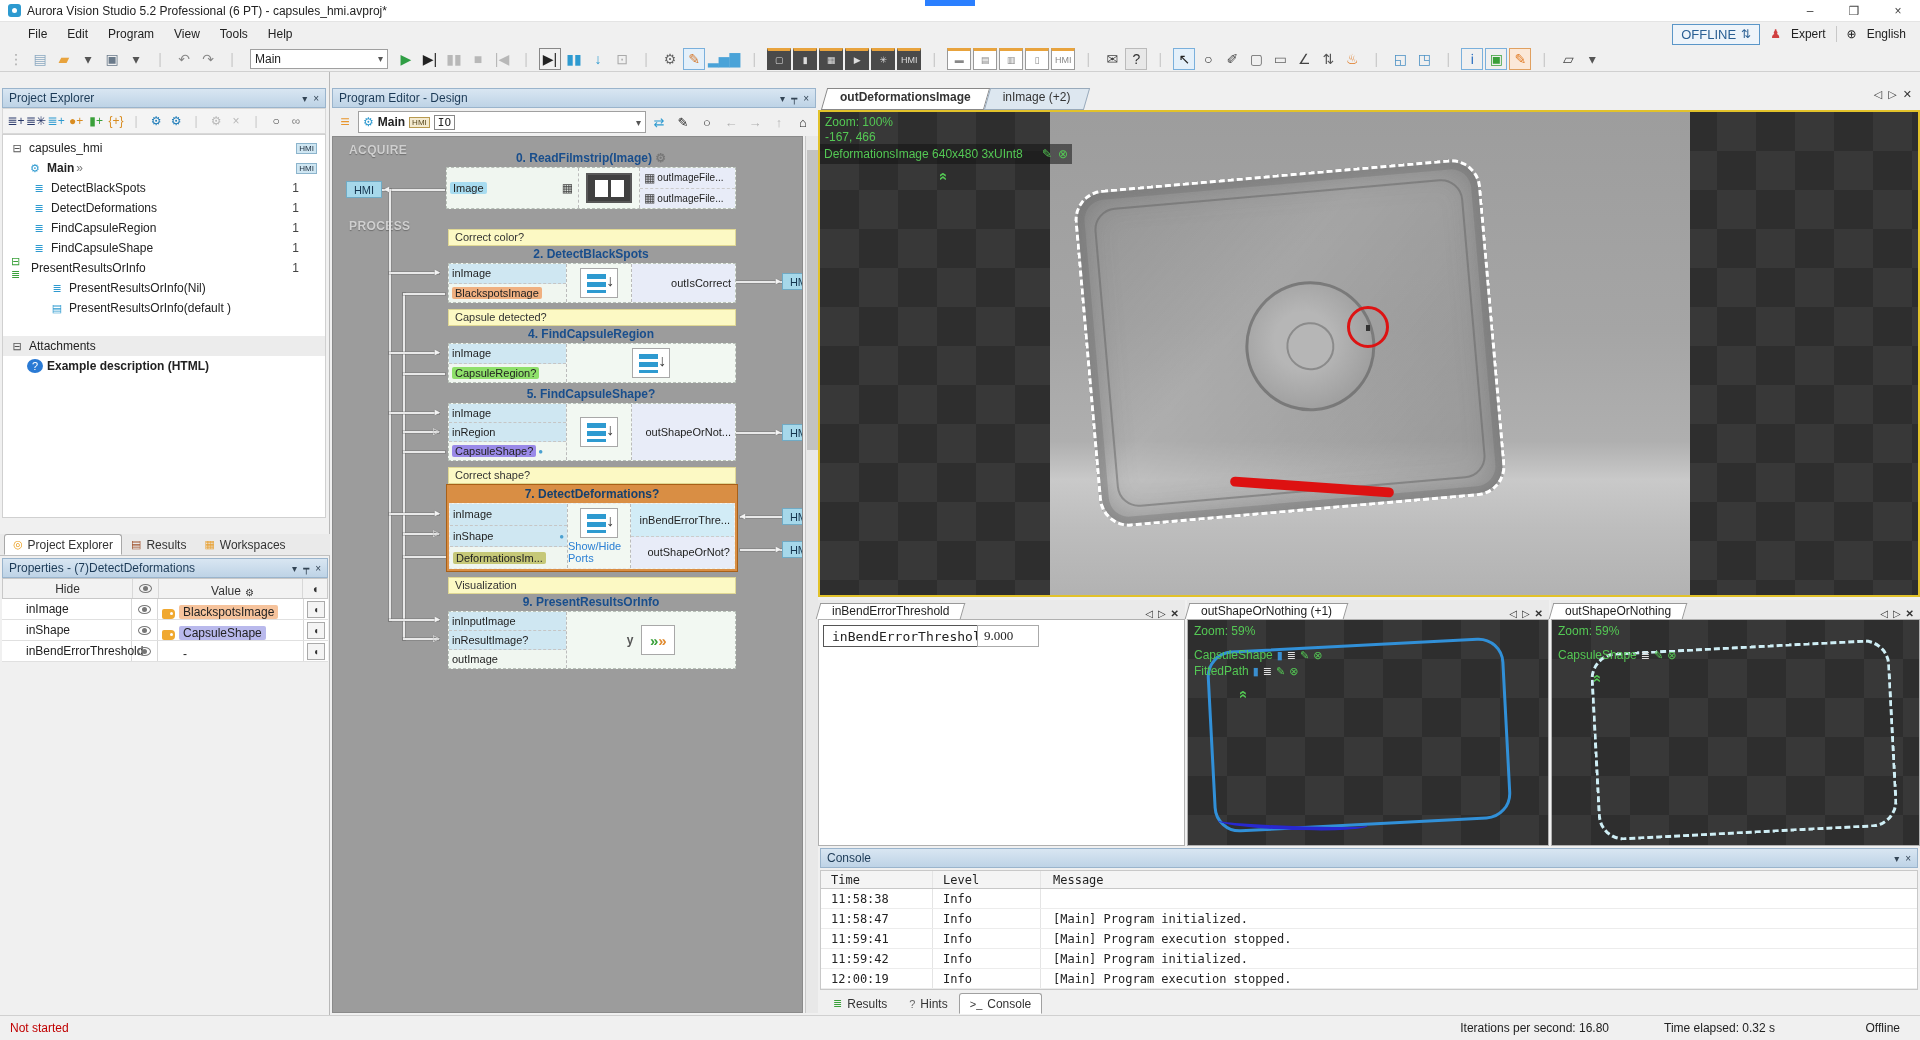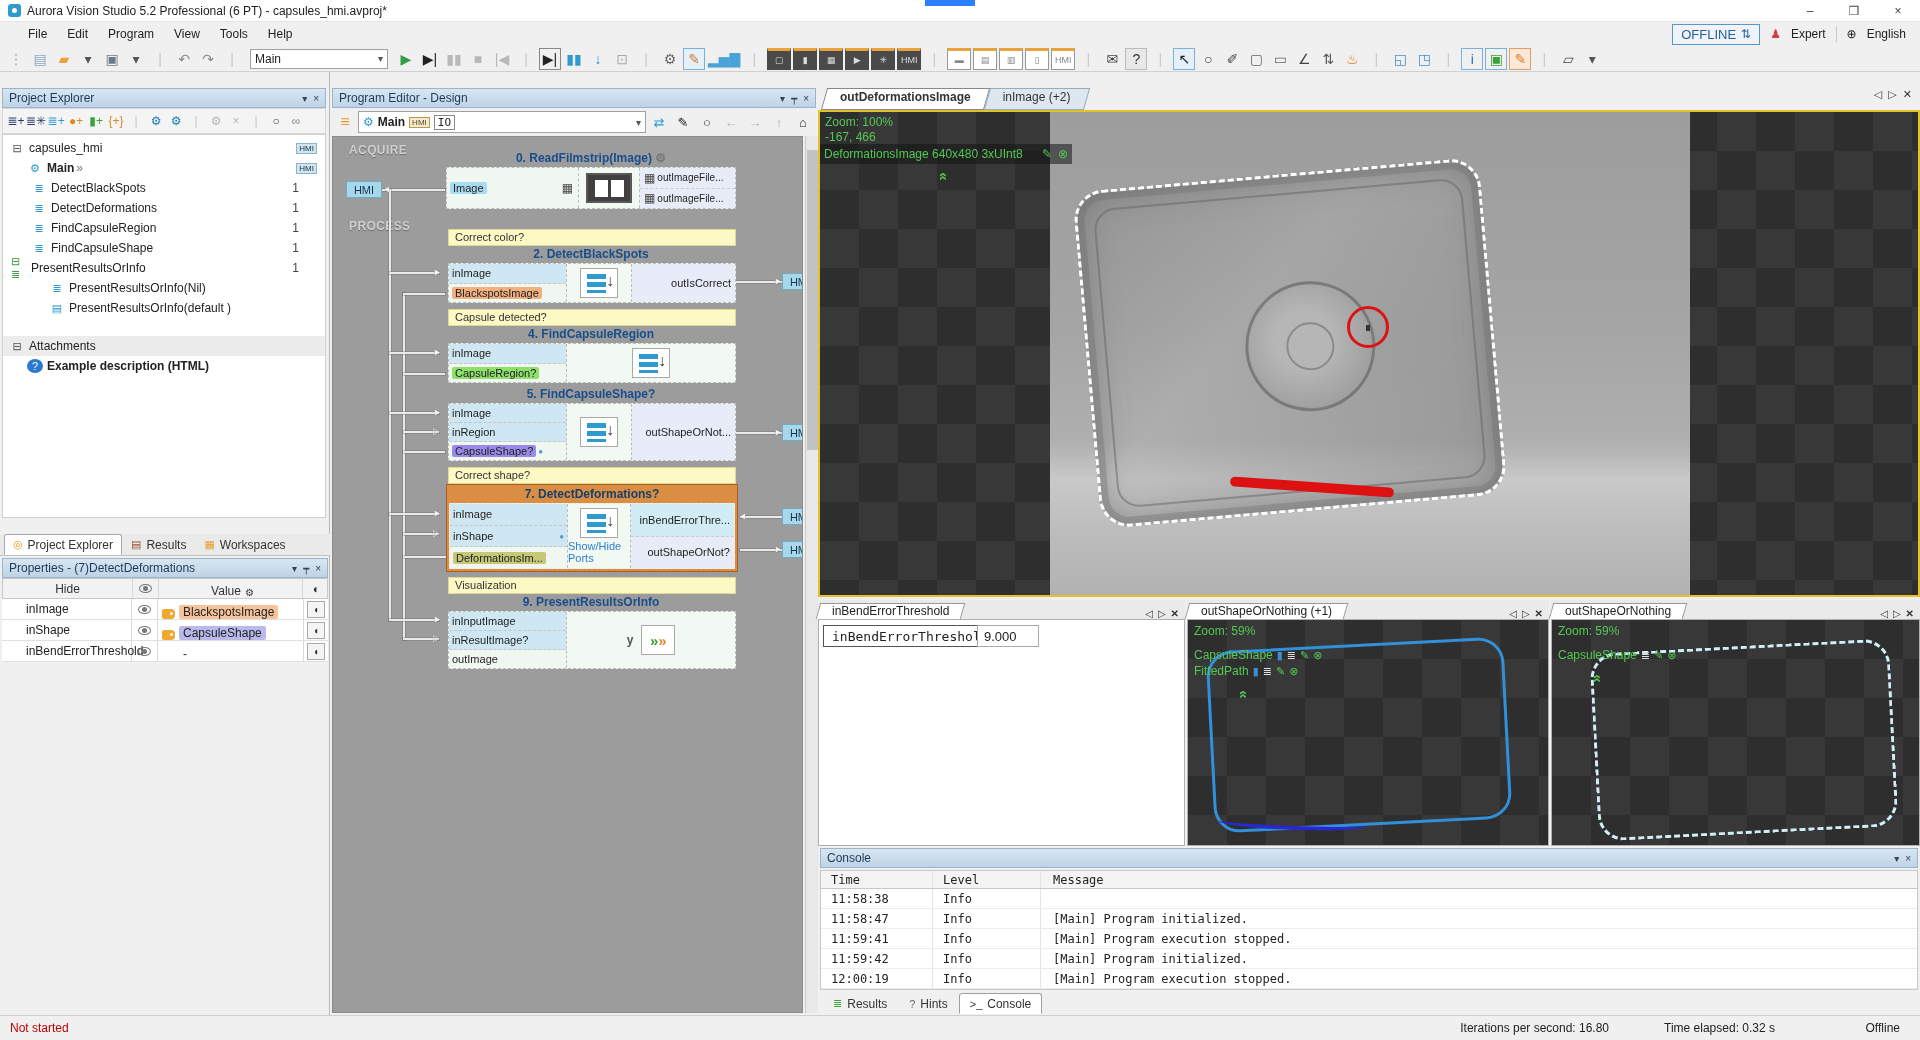--- a/index.html
+++ b/index.html
@@ -129,21 +129,21 @@
 
 .brow{position:absolute;left:0;top:528px;width:1102px;height:246px}
 .bpanel{position:absolute;top:0;height:246px;background:#f0f0f0}
 .btabrow{height:20px;display:flex;align-items:flex-end;border-bottom:1px solid #b0b0b0;background:#eaeaea}
 .btab{position:relative;padding:1px 14px;white-space:nowrap}
 .btab::before{content:"";position:absolute;inset:0;background:#fff;border:1px solid #999;border-bottom:none;transform:skewX(-16deg)}
 .btab span{position:relative}
 .btab-ctl{margin-left:auto;display:flex;gap:5px;padding-right:6px;font-size:10px;color:#333;align-items:center}
 .bcontent{position:absolute;left:0;top:20px;right:0;bottom:0;border:1px solid #b0b0b0;border-top:none;overflow:hidden}
 .thr-label{position:absolute;left:4px;top:5px;height:22px;border:1px solid #555;background:#fff;display:flex;align-items:center;padding:0 8px;font-family:"DejaVu Sans Mono",monospace;font-size:13px}
-.thr-value{position:absolute;left:158px;top:5px;height:22px;width:62px;border:1px solid #aaa;background:#fff;display:flex;align-items:center;padding:0 6px;font-family:Liberation Sans, sans-serif;font-size:13px}
+.thr-value{position:absolute;left:158px;top:5px;height:22px;width:62px;border:1px solid #aaa;background:#fff;display:flex;align-items:center;padding:0 6px;font-family:Liberation Serif, serif;font-size:13px}
 .shape1{position:absolute;left:22px;top:24px;width:298px;height:182px;border:3px solid #3190d8;border-radius:26px;transform:rotate(-3deg)}
 .fitted{position:absolute;left:30px;top:196px;width:150px;height:14px;border-bottom:4px solid #2828d0;border-radius:50%;transform:rotate(2deg)}
 .shape2{position:absolute;left:42px;top:26px;width:300px;height:188px;border:3px dashed #cfeef5;border-radius:26px;transform:rotate(-3deg)}
 .legend{position:absolute;left:6px;display:flex;align-items:center;gap:4px;color:#54c854;font-size:12px}
 .lg-ic{font-size:11px}
 
 .consolep{position:absolute;left:0;top:776px;width:1102px;height:166px}
 .con-table{position:absolute;left:2px;top:22px;right:2px;background:#fff;border:1px solid #c8c8c8;font-family:"DejaVu Sans Mono",monospace;font-size:12px}
 .crow{display:flex;height:20px;align-items:center;border-bottom:1px solid #ececec}
 .crow.hdr{background:#f4f4f4;border-bottom:1px solid #c8c8c8;height:18px}

